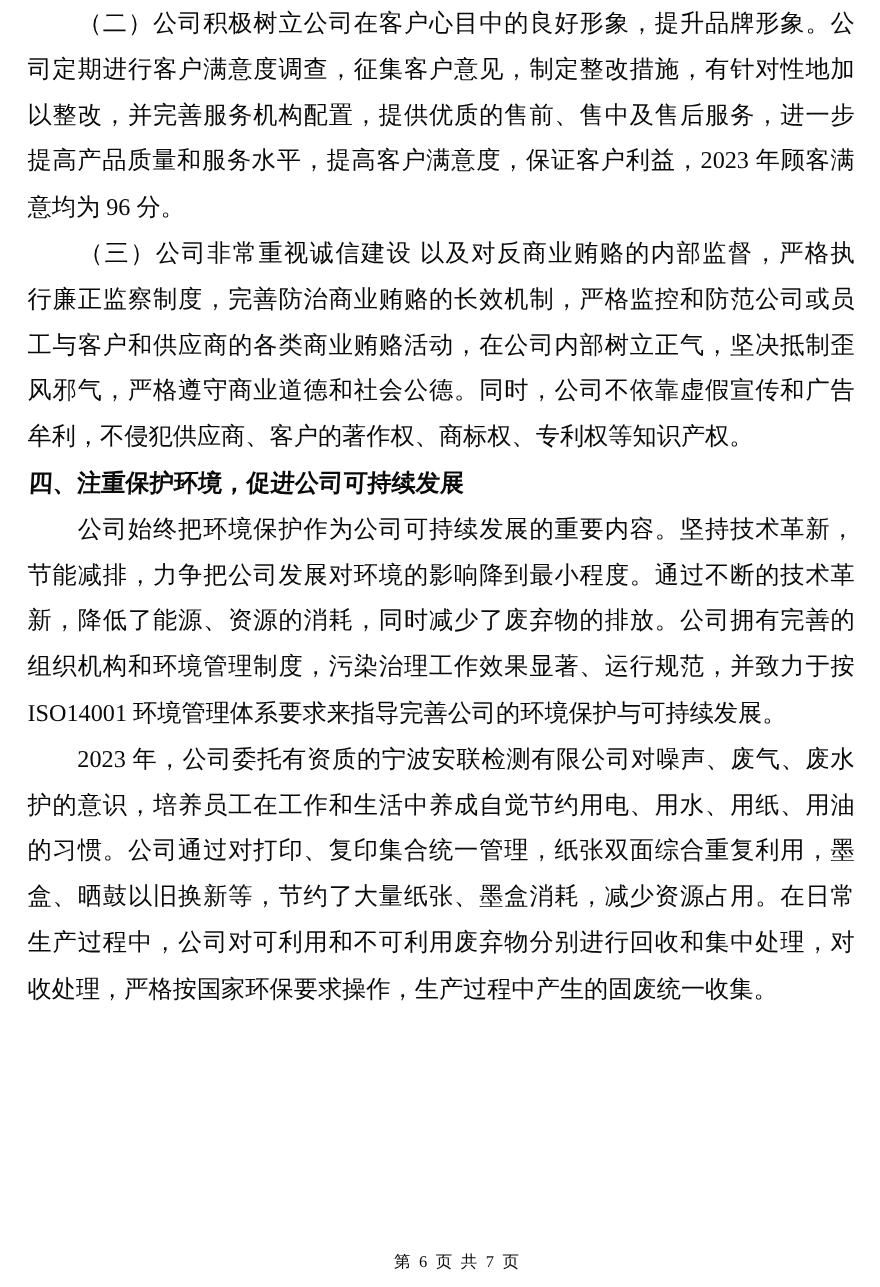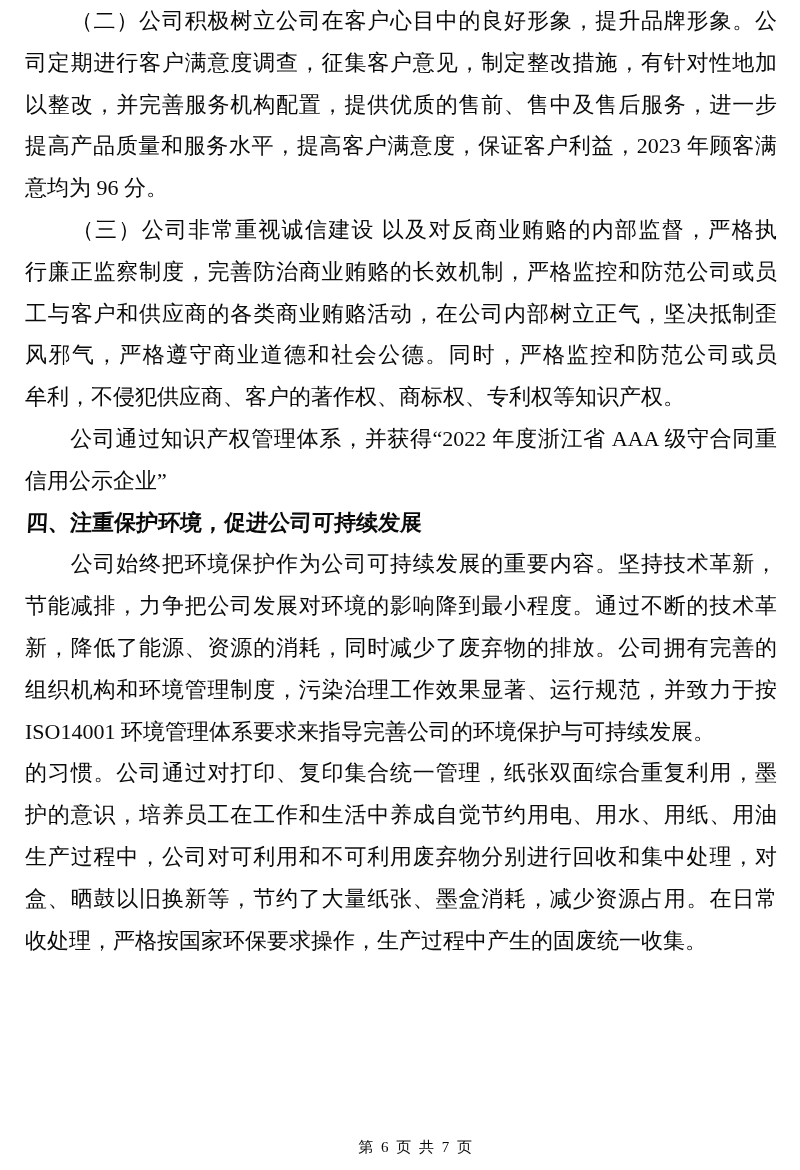--- a/index.html
+++ b/index.html
@@ -74,43 +74,40 @@
         <div class="line">　　（二）公司积极树立公司在客户心目中的良好形象，提升品牌形象。公</div>
         <div class="line">司定期进行客户满意度调查，征集客户意见，制定整改措施，有针对性地加</div>
         <div class="line">以整改，并完善服务机构配置，提供优质的售前、售中及售后服务，进一步</div>
         <div class="line">提高产品质量和服务水平，提高客户满意度，保证客户利益，2023 年顾客满</div>
         <div class="line last">意均为 96 分。</div>
       </div>
       <div class="para">
         <div class="line">　　（三）公司非常重视诚信建设 以及对反商业贿赂的内部监督，严格执</div>
         <div class="line">行廉正监察制度，完善防治商业贿赂的长效机制，严格监控和防范公司或员</div>
         <div class="line">工与客户和供应商的各类商业贿赂活动，在公司内部树立正气，坚决抵制歪</div>
-        <div class="line">风邪气，严格遵守商业道德和社会公德。同时，严格监控和防范公司或员</div>
+        <div class="line">风邪气，严格遵守商业道德和社会公德。同时，公司不依靠虚假宣传和广告</div>
         <div class="line last">牟利，不侵犯供应商、客户的著作权、商标权、专利权等知识产权。</div>
-      </div>
-      <div class="para">
-        <div class="line">　　公司通过知识产权管理体系，并获得“2022 年度浙江省 AAA 级守合同重</div>
-        <div class="line last">信用公示企业”</div>
       </div>
       <div class="heading">
         <div class="line last">四、注重保护环境，促进公司可持续发展</div>
       </div>
       <div class="para">
         <div class="line">　　公司始终把环境保护作为公司可持续发展的重要内容。坚持技术革新，</div>
         <div class="line">节能减排，力争把公司发展对环境的影响降到最小程度。通过不断的技术革</div>
         <div class="line">新，降低了能源、资源的消耗，同时减少了废弃物的排放。公司拥有完善的</div>
         <div class="line">组织机构和环境管理制度，污染治理工作效果显著、运行规范，并致力于按</div>
         <div class="line last">ISO14001 环境管理体系要求来指导完善公司的环境保护与可持续发展。</div>
       </div>
       <div class="para">
+        <div class="line">　　2023 年，公司委托有资质的宁波安联检测有限公司对噪声、废气、废水</div>
       </div>
       <div class="para">
+        <div class="line">护的意识，培养员工在工作和生活中养成自觉节约用电、用水、用纸、用油</div>
         <div class="line">的习惯。公司通过对打印、复印集合统一管理，纸张双面综合重复利用，墨</div>
-        <div class="line">护的意识，培养员工在工作和生活中养成自觉节约用电、用水、用纸、用油</div>
+        <div class="line">盒、晒鼓以旧换新等，节约了大量纸张、墨盒消耗，减少资源占用。在日常</div>
         <div class="line">生产过程中，公司对可利用和不可利用废弃物分别进行回收和集中处理，对</div>
-        <div class="line">盒、晒鼓以旧换新等，节约了大量纸张、墨盒消耗，减少资源占用。在日常</div>
         <div class="line last">收处理，严格按国家环保要求操作，生产过程中产生的固废统一收集。</div>
       </div>
     </div>
   <div class="footer">
     <span class="footer-label">第 6 页 共 7 页</span>
   </div>
 </div>
 
 </body></html>

